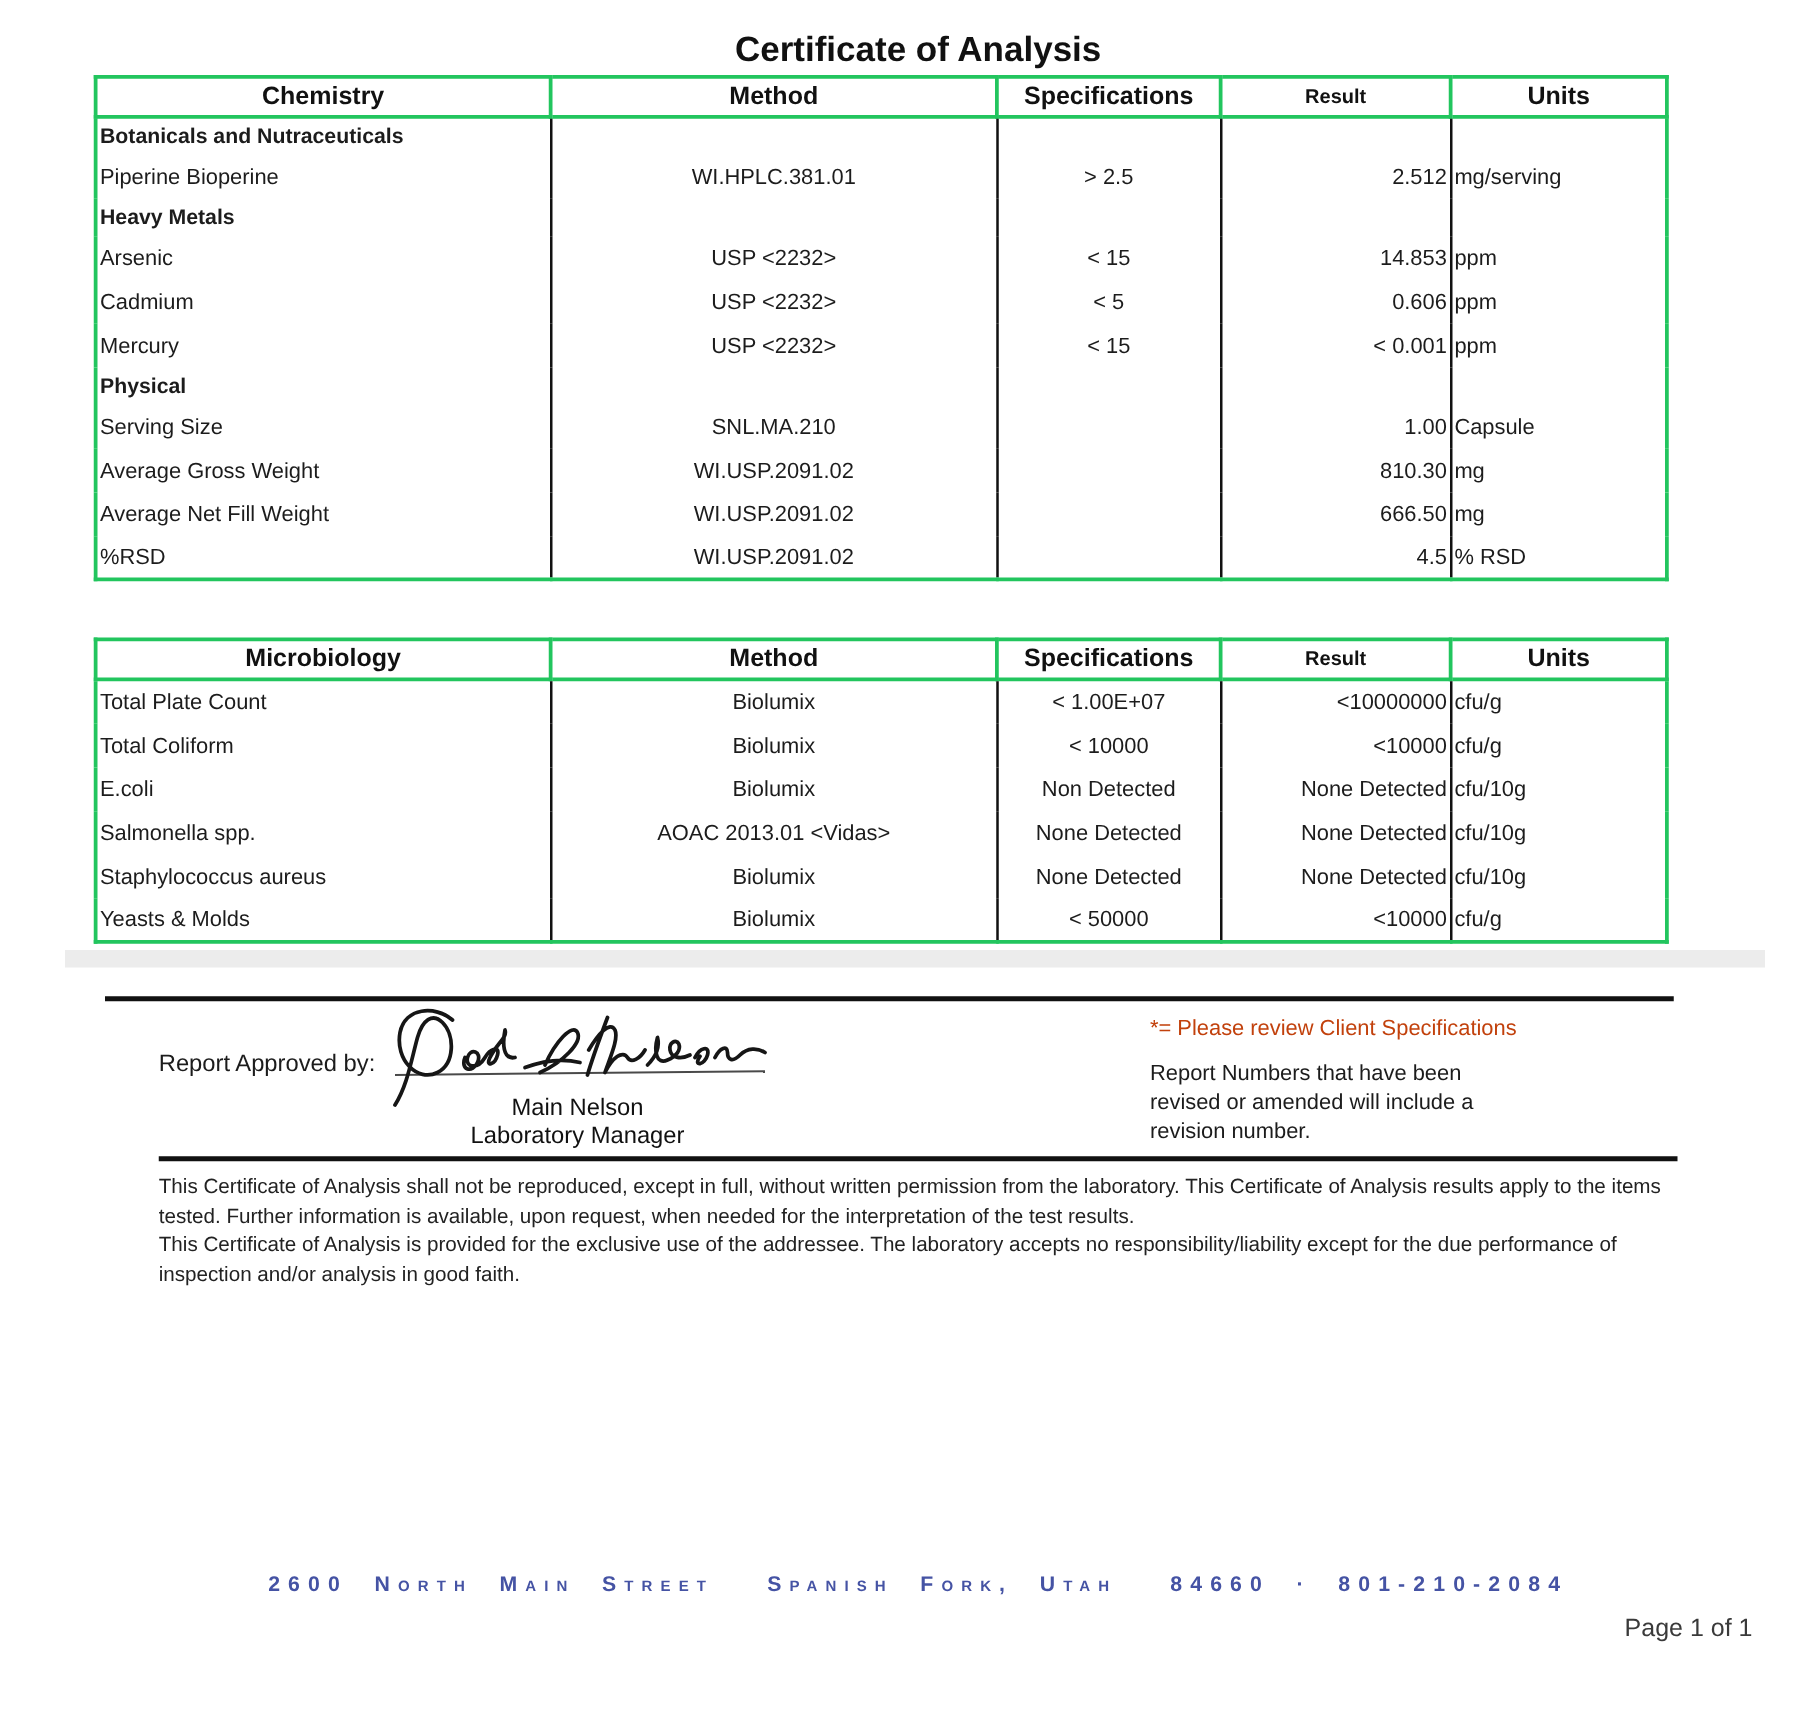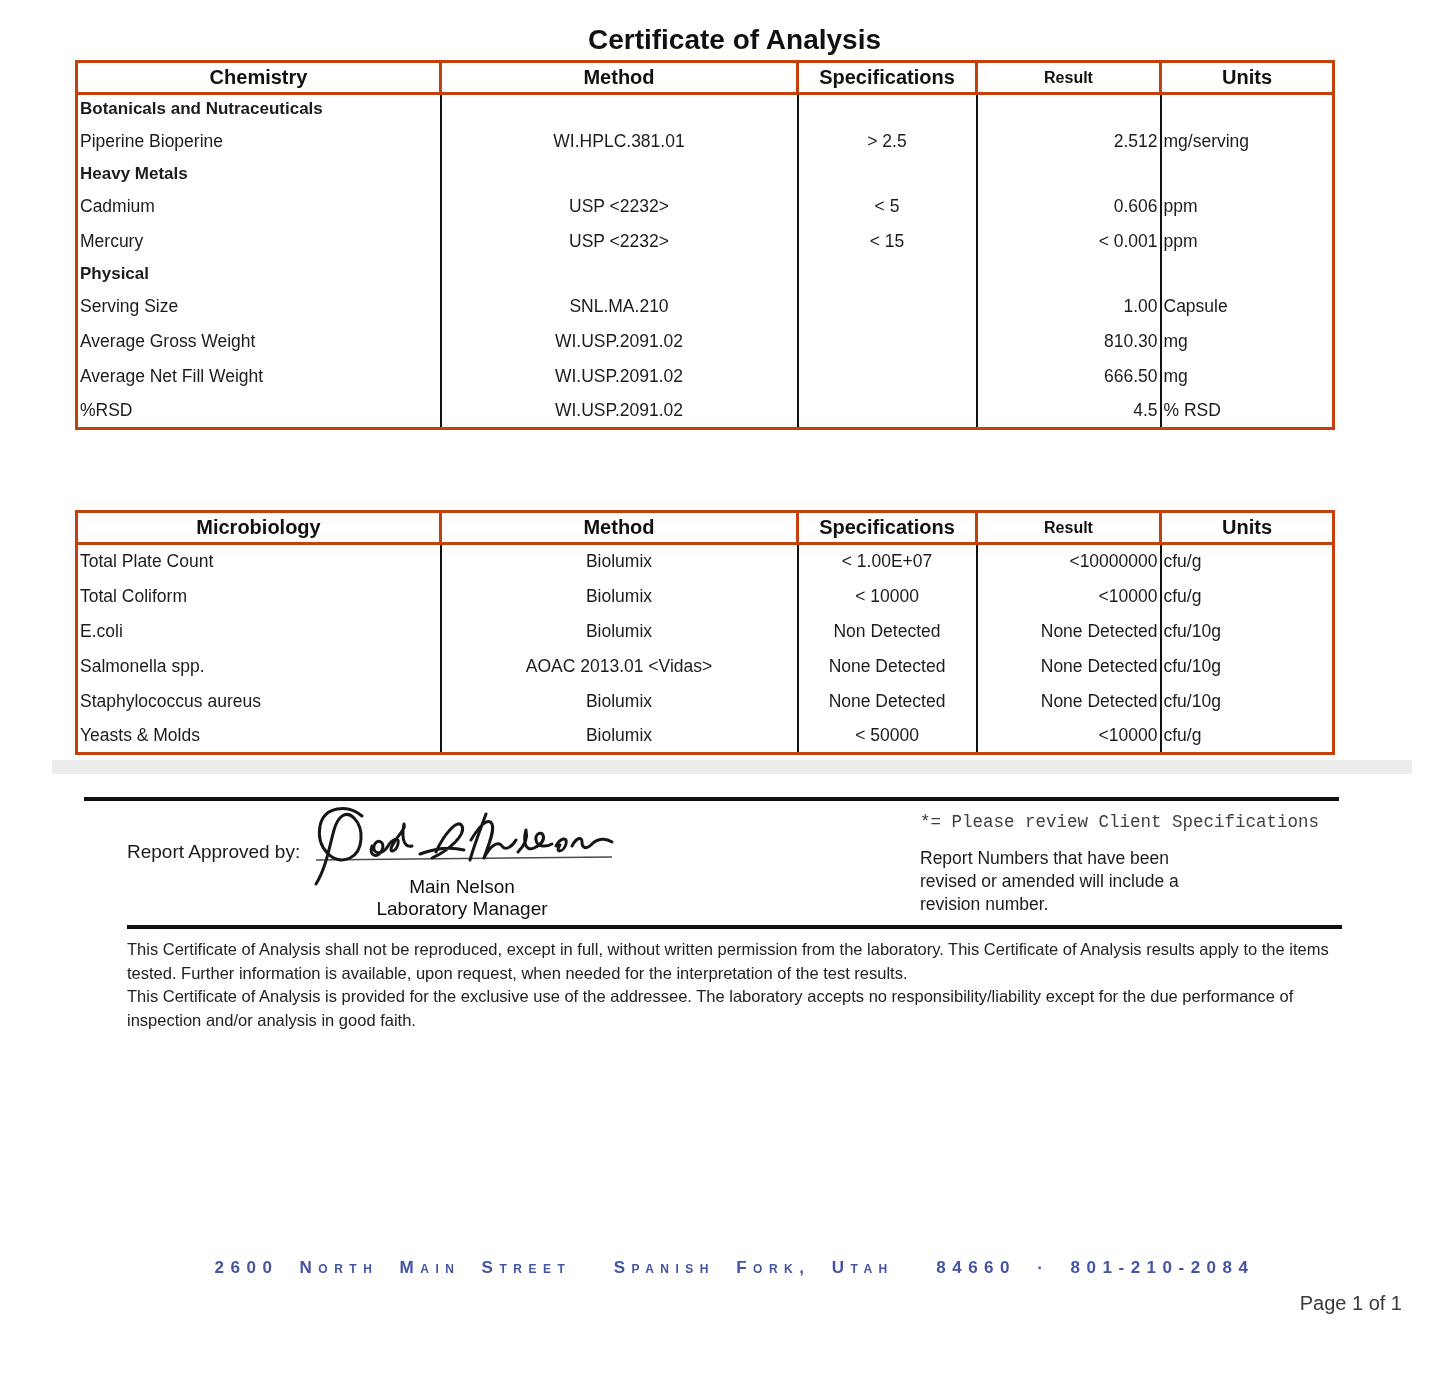--- a/index.html
+++ b/index.html
@@ -10,21 +10,21 @@
   .title {
     position:absolute; top:24px; left:0; right:0; text-align:center;
     font-size:28px; font-weight:600; color:#111;
   }
   table.coa {
     position:absolute; left:63px; border-collapse:collapse; table-layout:fixed;
     width:1257px; background:#fff;
   }
   #chem-table { top:60px; }
   #micro-table { top:510px;padding-left:16px; }
-  table.coa, table.coa th { border:3px solid #c2410c; }
+  table.coa, table.coa th { border:3px solid #22c55e; }
   table.coa th {
     font-size:20px; font-weight:bold; color:#111; height:27px; padding:1px 2px;
     text-align:center; vertical-align:middle;
   }
   table.coa th.result-h { font-size:16px; }
   table.coa td {
     font-size:17.5px; vertical-align:middle; padding:0 2px; overflow:hidden;
     white-space:nowrap;
   }
   table.coa td.v { border-left:2px solid #111; }
@@ -37,21 +37,21 @@
   td.c-result { text-align:right; padding-right:12px; }
   td.c-units { text-align:left; padding-left:9px; }
   .gray-strip { position:absolute; left:40px; top:760px; width:1360px; height:14px; background:#ececec; }
   .rule { position:absolute; height:4px; background:#111; }
   #rule-top { left:72px; top:797px; width:1255px; }
   #rule-mid { left:115px; top:925px; width:1215px; }
   .approve-label { position:absolute; left:115px; top:841px; font-size:19px; color:#1c1c1c; }
   .sig-wrap { position:absolute; left:296px; top:800px; width:312px; height:92px; }
   .sig-name { position:absolute; left:300px; top:876px; width:300px; text-align:center; font-size:19px; color:#111; }
   .sig-title { position:absolute; left:300px; top:898px; width:300px; text-align:center; font-size:19px; color:#111; }
-  .note-star { position:absolute; left:908px; top:812px; font-size:17.5px; color:#404040;font-family:Liberation Mono, monospace; }
+  .note-star { position:absolute; left:908px; top:812px; font-size:17.5px; color:#c2410c; }
   .note-revision { position:absolute; left:908px; top:847px; width:268px; font-size:17.5px; line-height:23px; color:#1c1c1c; }
   .disclaimer { position:absolute; left:115px; top:938px; width:1222px; font-size:16.5px; line-height:23.5px; color:#222; }
   .disclaimer p { margin:0; }
   .footer-address {
     position:absolute; left:0; right:0; top:1258px; text-align:center;
     font-size:17px; font-weight:bold; font-variant:small-caps;
     letter-spacing:6.5px; word-spacing:10px; color:#4553a4;
   }
   .page-num { position:absolute; left:1140px; top:1292px; width:250px; text-align:right; font-size:20px; color:#3a3a3a; }
 </style>
@@ -95,20 +95,27 @@
         <td class="c-units v">mg/serving</td>
       </tr>
       <tr class="row-section">
         <td class="c-analyte section-label">Heavy Metals</td>
         <td class="c-method v"></td>
           <td class="c-spec v"></td>
           <td class="c-result v"></td>
           <td class="c-units v"></td>
       </tr>
       <tr class="row-data">
+        <td class="c-analyte">Arsenic</td>
+        <td class="c-method v">USP &lt;2232&gt;</td>
+        <td class="c-spec v">&lt; 15</td>
+        <td class="c-result v">14.853</td>
+        <td class="c-units v">ppm</td>
+      </tr>
+      <tr class="row-data">
         <td class="c-analyte">Cadmium</td>
         <td class="c-method v">USP &lt;2232&gt;</td>
         <td class="c-spec v">&lt; 5</td>
         <td class="c-result v">0.606</td>
         <td class="c-units v">ppm</td>
       </tr>
       <tr class="row-data">
         <td class="c-analyte">Mercury</td>
         <td class="c-method v">USP &lt;2232&gt;</td>
         <td class="c-spec v">&lt; 15</td>

